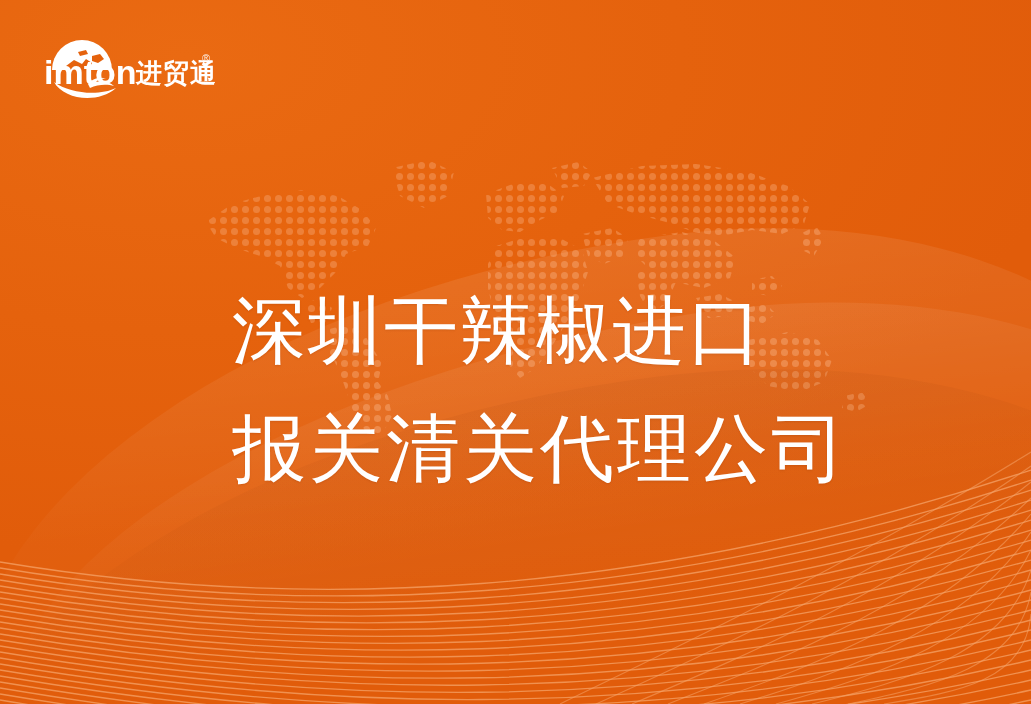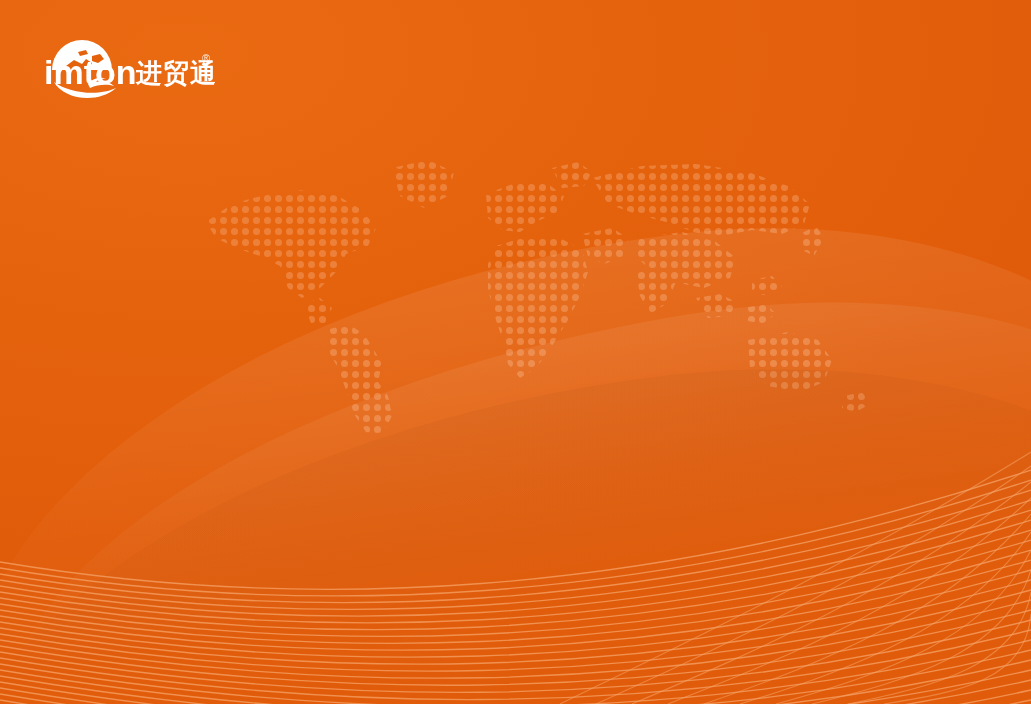--- a/index.html
+++ b/index.html
@@ -212,14 +212,18 @@
       </g>
 
       <text x="4" y="58" font-family="'Liberation Sans','DejaVu Sans',sans-serif" font-size="34" font-weight="700" fill="#ffffff">imton</text>
 
       <text x="96" y="56" font-family="'Liberation Sans','DejaVu Sans',sans-serif" font-size="26" font-weight="700" fill="#ffffff" letter-spacing="1">进贸通</text>
 
       <text x="162" y="36" font-family="'Liberation Sans','DejaVu Sans',sans-serif" font-size="11" fill="#ffffff" opacity=".9">®</text>
     </svg>
   </div>
 
+  <div class="headline">
+    <div class="hl-line l1">深圳干辣椒进口</div>
+    <div class="hl-line l2">报关清关代理公司</div>
+  </div>
 
 </div>
 
 </body></html>

